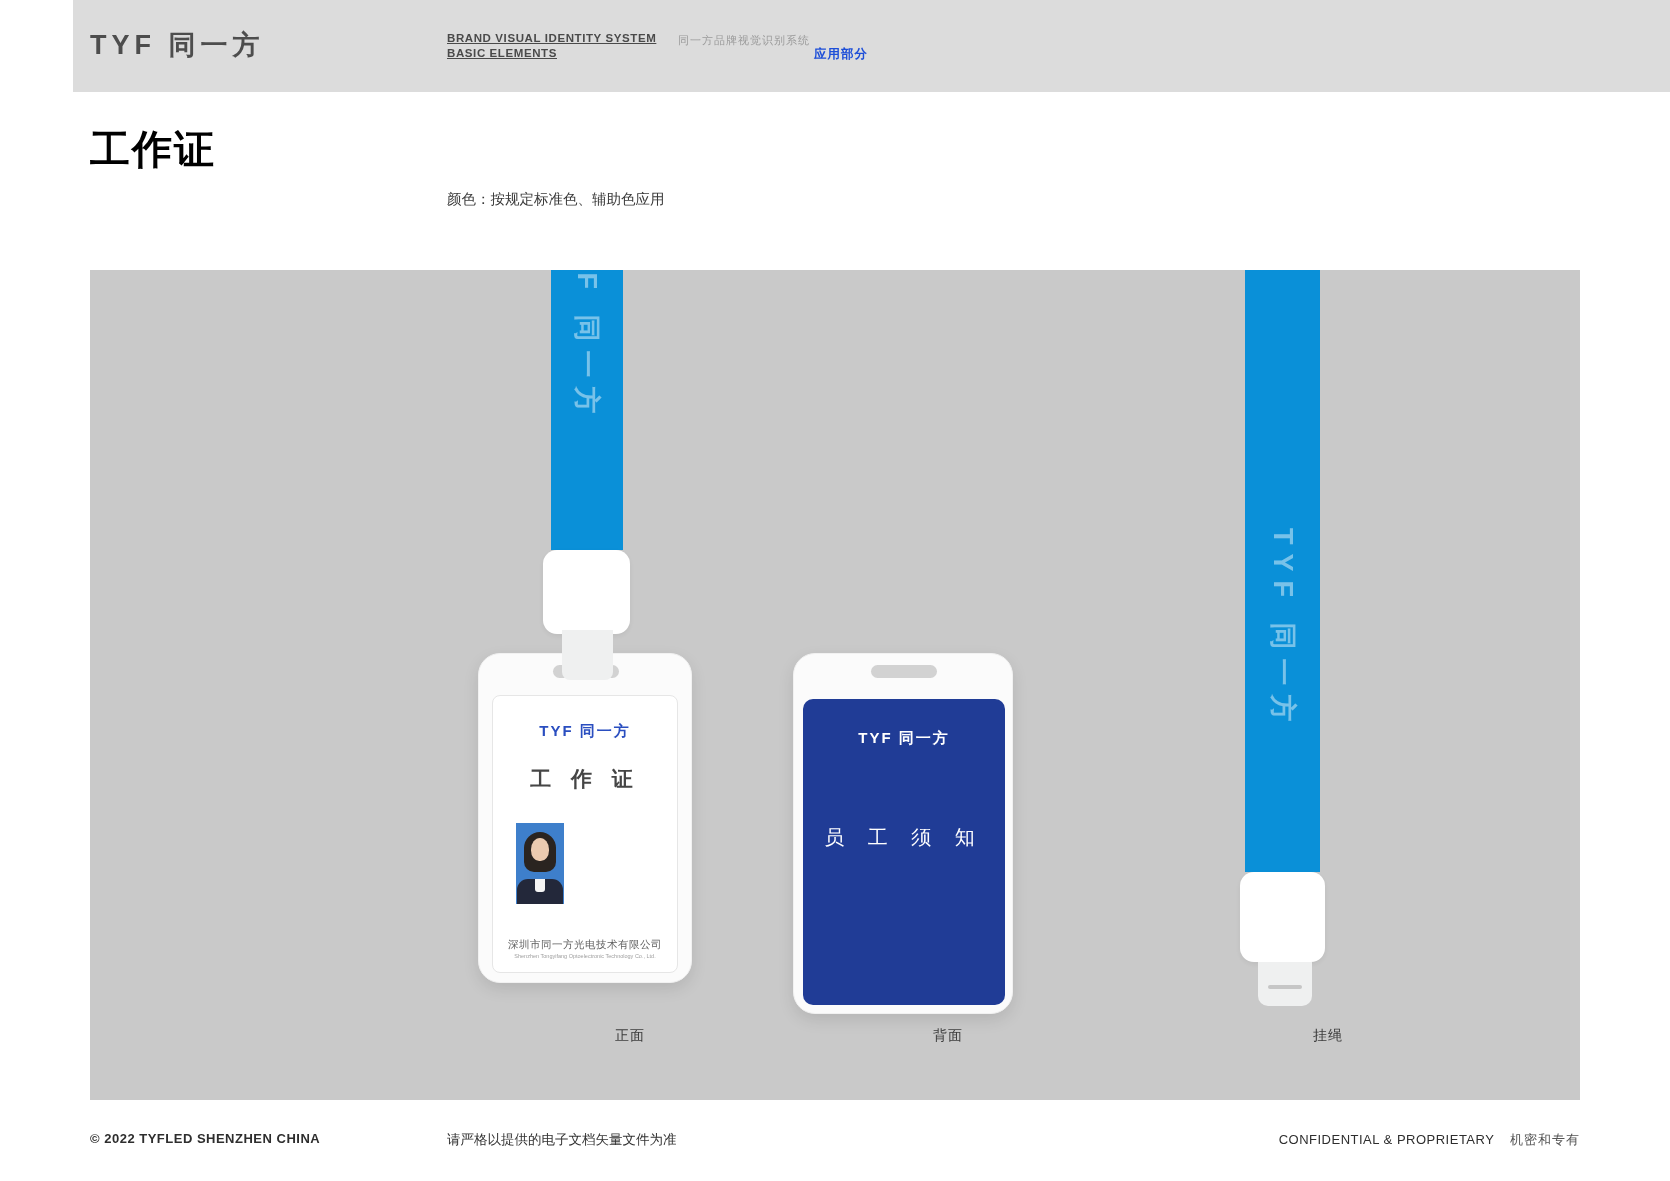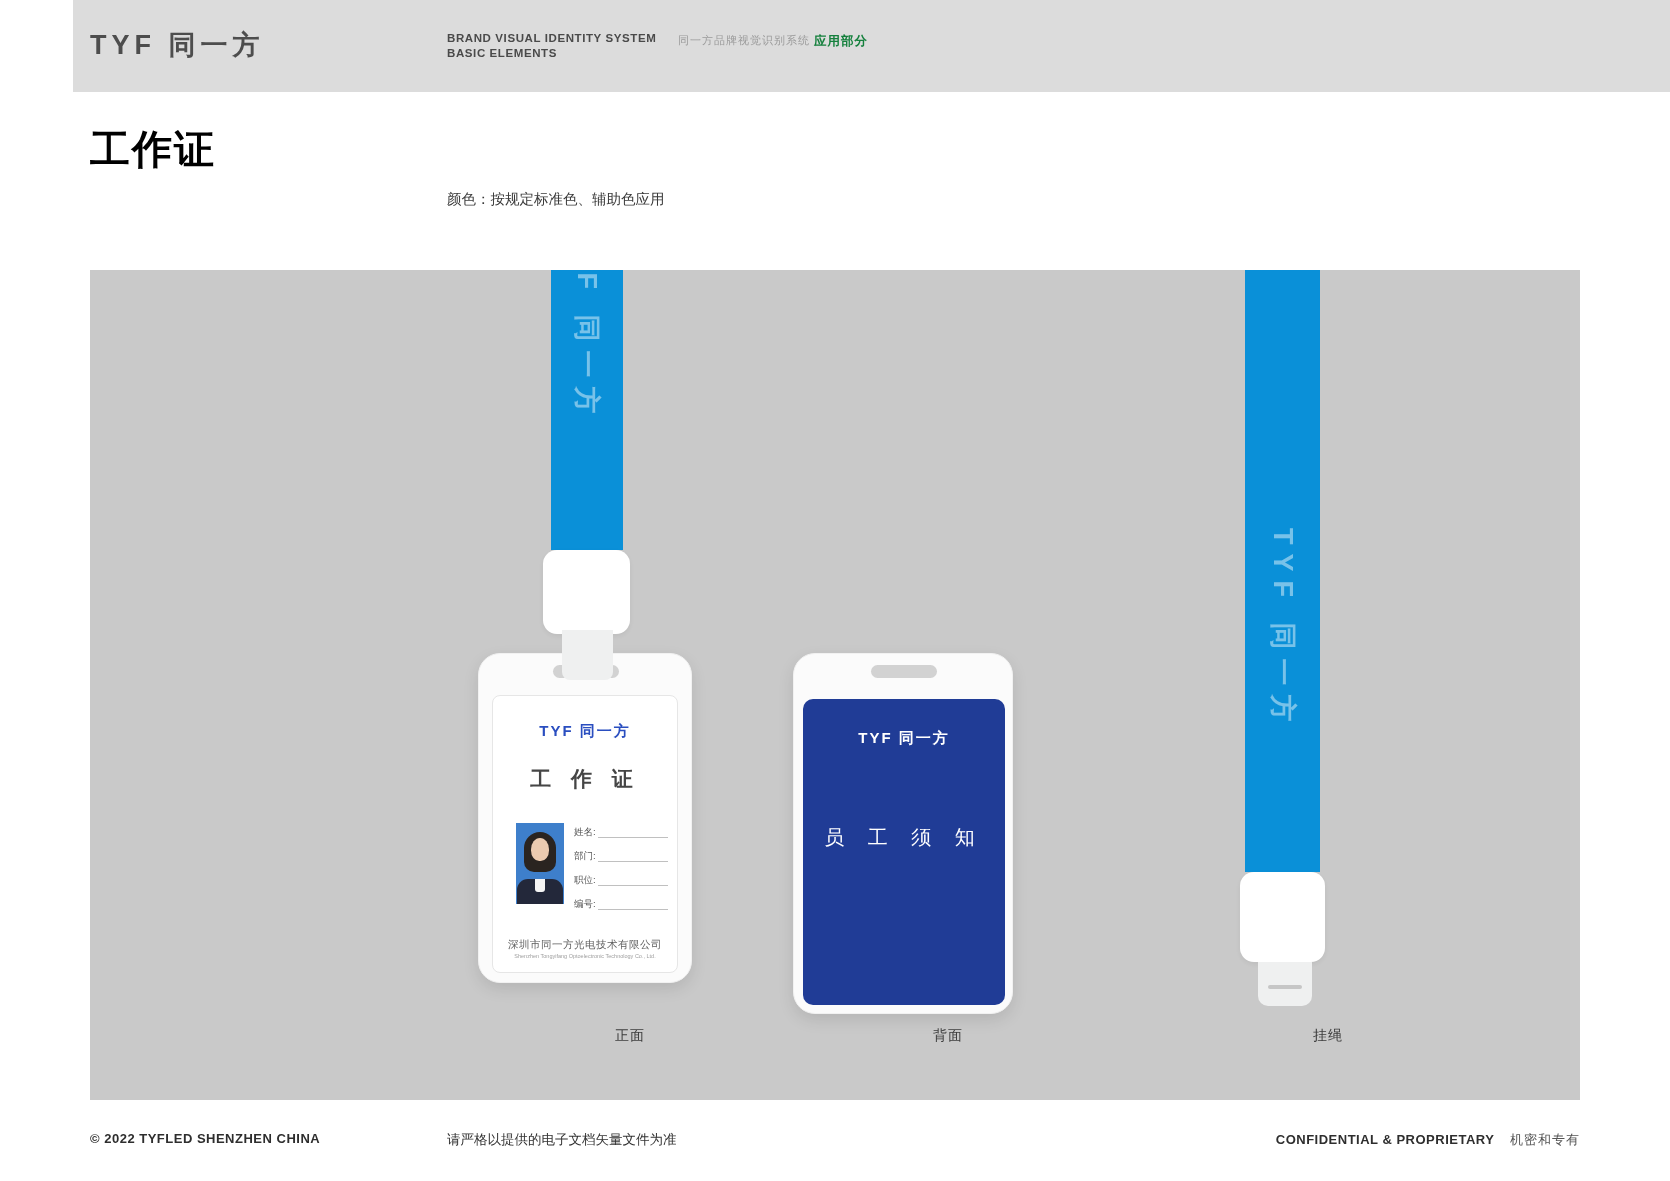--- a/index.html
+++ b/index.html
@@ -13,21 +13,21 @@
   .header { position:absolute; left:73px; right:0; top:0; height:92px; background:#dcdcdc; }
   .brand-logo {
     position:absolute; left:17px; top:27px; font-size:27px; font-weight:bold;
     color:#4d4d4d; letter-spacing:5px;
   }
   .header-en {
     position:absolute; left:374px; top:31px; font-size:11.5px; font-weight:bold;
     color:#4a4a4a; letter-spacing:0.6px; line-height:15px;
   }
   .header-cn  { position:absolute; left:605px; top:33px; font-size:11px; color:#9b9b9b; letter-spacing:1px; }
-  .header-sec { position:absolute; left:741px; top:33px; font-size:12.5px; font-weight:bold; color:#15803d; letter-spacing:1px; }
+  .header-sec { position:absolute; left:741px; top:46px; font-size:12.5px; font-weight:bold; color:#1d4ed8; letter-spacing:1px; }
 
   
   .page-title { position:absolute; left:90px; top:122px; font-size:40px; font-weight:bold; color:#000; letter-spacing:2px; }
   .intro-desc { position:absolute; left:447px; top:120px; font-size:14.5px; line-height:23px; color:#3a3a3a; white-space:pre-line; }
   .color-note { position:absolute; left:447px; top:190px; font-size:14.5px; color:#3a3a3a; }
 
   
   .panel { position:absolute; left:90px; top:270px; width:1490px; height:830px; background:#c9c9c9; }
 
   .strap { position:absolute; background:#0a90d8; overflow:hidden; }
@@ -89,31 +89,31 @@
 
   .caption { position:absolute; top:757px; width:120px; text-align:right; font-size:14px; color:#3c3c3c; letter-spacing:1px; }
   .caption-front   { left:435px; }
   .caption-back    { left:753px; }
   .caption-lanyard { left:1133px; }
 
   
   .footer-left   { position:absolute; left:90px;  top:1131px; font-size:13px; font-weight:bold; color:#2e2e2e; letter-spacing:0.5px; }
   .footer-center { position:absolute; left:447px; top:1131px; font-size:13.5px; color:#333; }
   .footer-right  { position:absolute; right:90px; top:1131px; font-size:13px; color:#2e2e2e; text-align:right; }
-  .footer-right .conf-en { font-weight:bold; letter-spacing:0.5px;margin-top:16px; }
+  .footer-right .conf-en { font-weight:normal; letter-spacing:0.5px;margin-top:16px; }
   .footer-right .conf-cn { font-weight:normal; color:#555; margin-left:12px; letter-spacing:1px; }
 </style>
 </head>
 <body>
 
 <div class="page">
 
   <div class="header">
     <div class="brand-logo">TYF 同一方</div>
-    <div class="header-en" style="white-space:pre-line;">BRAND VISUAL IDENTITY SYSTEM
+    <div class="header-en" style="white-space:pre-line;text-decoration:underline;">BRAND VISUAL IDENTITY SYSTEM
 BASIC ELEMENTS</div>
     <div class="header-cn">同一方品牌视觉识别系统</div>
     <div class="header-sec">应用部分</div>
   </div>
 
   <h1 class="page-title">工作证</h1>
   <p class="color-note">颜色：按规定标准色、辅助色应用</p>
 
   <div class="panel">
 
@@ -125,38 +125,20 @@
     <div class="holder holder-front">
       <div class="slot"></div>
       <div class="card-front">
         <div class="card-logo">TYF 同一方</div>
         <div class="card-title">工 作 证</div>
         <div class="photo">
           <div class="hair"></div>
           <div class="face"></div>
           <div class="body"></div>
           <div class="collar"></div>
-        </div>
-        <div class="fields">
-          <div class="field-row">
-            <span class="field-label">姓名:</span>
-            <span class="field-line"></span>
-          </div>
-          <div class="field-row">
-            <span class="field-label">部门:</span>
-            <span class="field-line"></span>
-          </div>
-          <div class="field-row">
-            <span class="field-label">职位:</span>
-            <span class="field-line"></span>
-          </div>
-          <div class="field-row">
-            <span class="field-label">编号:</span>
-            <span class="field-line"></span>
-          </div>
         </div>
         <div class="company-cn">深圳市同一方光电技术有限公司</div>
         <div class="company-en">Shenzhen Tongyifang Optoelectronic Technology  Co., Ltd.</div>
       </div>
     </div>
     <div class="tab tab-left"></div>
 
     <div class="holder holder-back">
       <div class="slot"></div>
       <div class="card-back">

